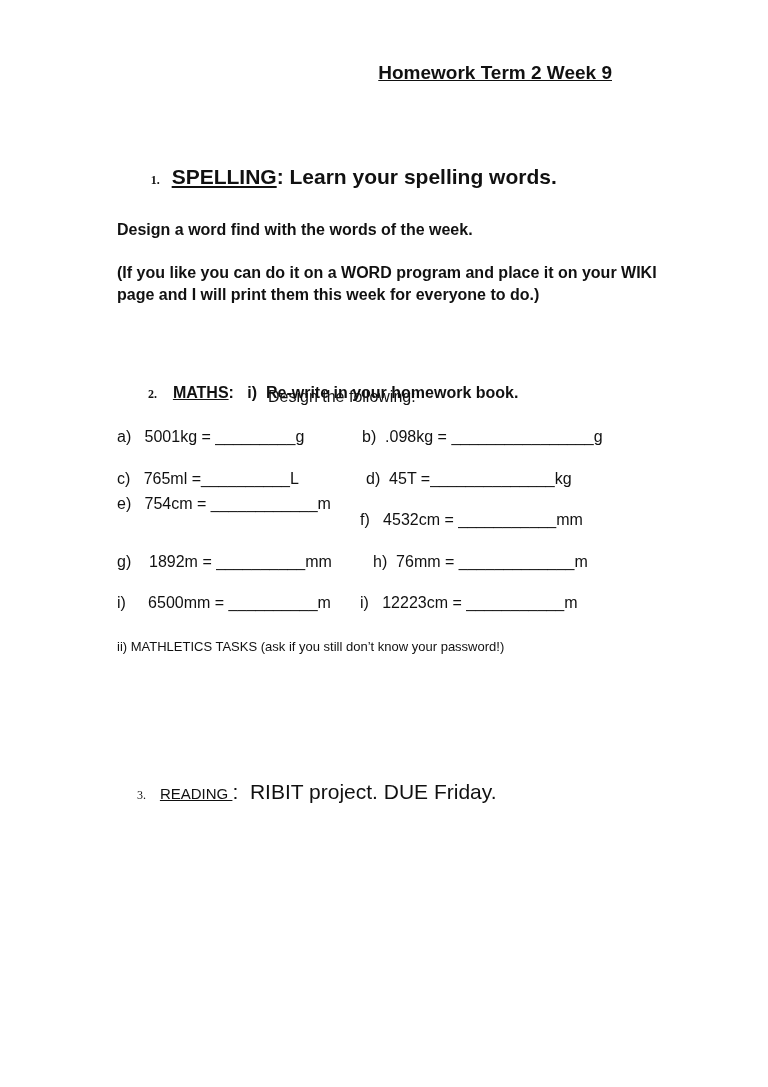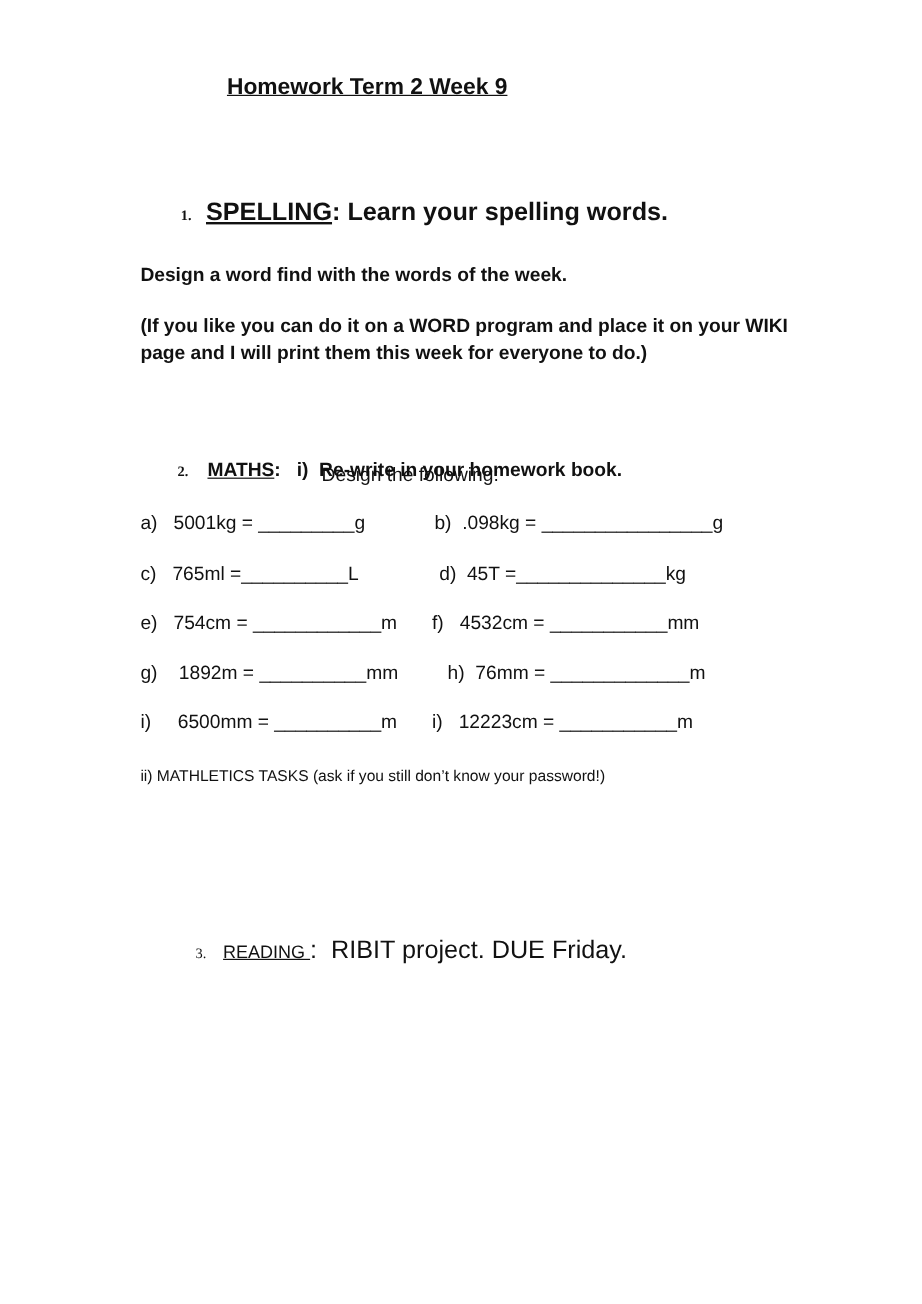--- a/index.html
+++ b/index.html
@@ -1,32 +1,32 @@
 <!DOCTYPE html>
 <html><head>
   <meta charset="utf-8">
   <style>
     html, body { margin: 0; padding: 0; background: #ffffff; }
     body { width: 768px; height: 1087px; position: relative; overflow: hidden;
            font-family: "Liberation Sans", sans-serif; color: #111; }
     .abs { position: absolute; white-space: pre; }
-    .title { font-weight: bold; font-size: 19px; text-decoration: underline; top: 62px; left: 0; width: 612px; text-align: center; }
+    .title { font-weight: bold; font-size: 19px; text-decoration: underline; top: 62px; left: 0; width: 612px; text-align: right; }
     .num { font-family: "Liberation Serif", serif; font-size: 12px; }
     .sec1 { top: 141px; left: 139px; font-size: 21px; font-weight: bold; }
     .sec1 .num { margin-right: 12px; }
     .u { text-decoration: underline; }
     .bold { font-weight: bold; font-size: 16px; line-height: 22px; }
     .p1 { top: 219px; left: 117px; }
     .p2 { top: 262px; left: 117px; width: 540px; white-space: normal; }
     .sec2 { top: 366px; left: 139px; font-size: 16px; font-weight: bold; }
     .sec2b { top: 388px; left: 268px; font-size: 16px; }
     .row { font-size: 16px; }
     .rl { left: 117px; }
     .sec2ii { top: 636px; left: 117px; font-size: 13px; line-height: 22px; width: 520px; white-space: normal; }
-    .sec3 { top: 762px; left: 154px; }
+    .sec3 { top: 762px; left: 128px; }
     .sec3 .lbl { font-size: 15px; text-decoration: underline; }
     .sec3 .txt { font-size: 21px; }
   </style>
 </head>
 <body>
 
 <div class="abs title">Homework Term 2 Week 9</div>
 
 <div class="abs sec1">
   <span class="num">1.</span><span class="u">SPELLING</span><span>: Learn your spelling words.</span>
@@ -38,21 +38,21 @@
   <span class="num" style="margin-right:16px">2.</span><span class="u">MATHS</span><span>:   i)  Re-write in your homework book.</span>
 </div>
 <div class="abs sec2b">Design the following:</div>
 
 <div class="abs row rl" style="top:428px">a)   5001kg = _________g</div>
 <div class="abs row" style="top:428px; left:362px">b)  .098kg = ________________g</div>
 
 <div class="abs row rl" style="top:470px">c)   765ml =__________L</div>
 <div class="abs row" style="top:470px; left:366px">d)  45T =______________kg</div>
 
-<div class="abs row rl" style="top:511px">e)   754cm = ____________m</div>
+<div class="abs row rl" style="top:495px">e)   754cm = ____________m</div>
 <div class="abs row" style="top:511px; left:360px">f)   4532cm = ___________mm</div>
 
 <div class="abs row rl" style="top:553px">g)    1892m = __________mm</div>
 <div class="abs row" style="top:553px; left:373px">h)  76mm = _____________m</div>
 
 <div class="abs row rl" style="top:594px">i)     6500mm = __________m</div>
 <div class="abs row" style="top:594px; left:360px">i)   12223cm = ___________m</div>
 
 <div class="abs sec2ii">ii)  MATHLETICS TASKS (ask if you still don’t know your password!)</div>
 

